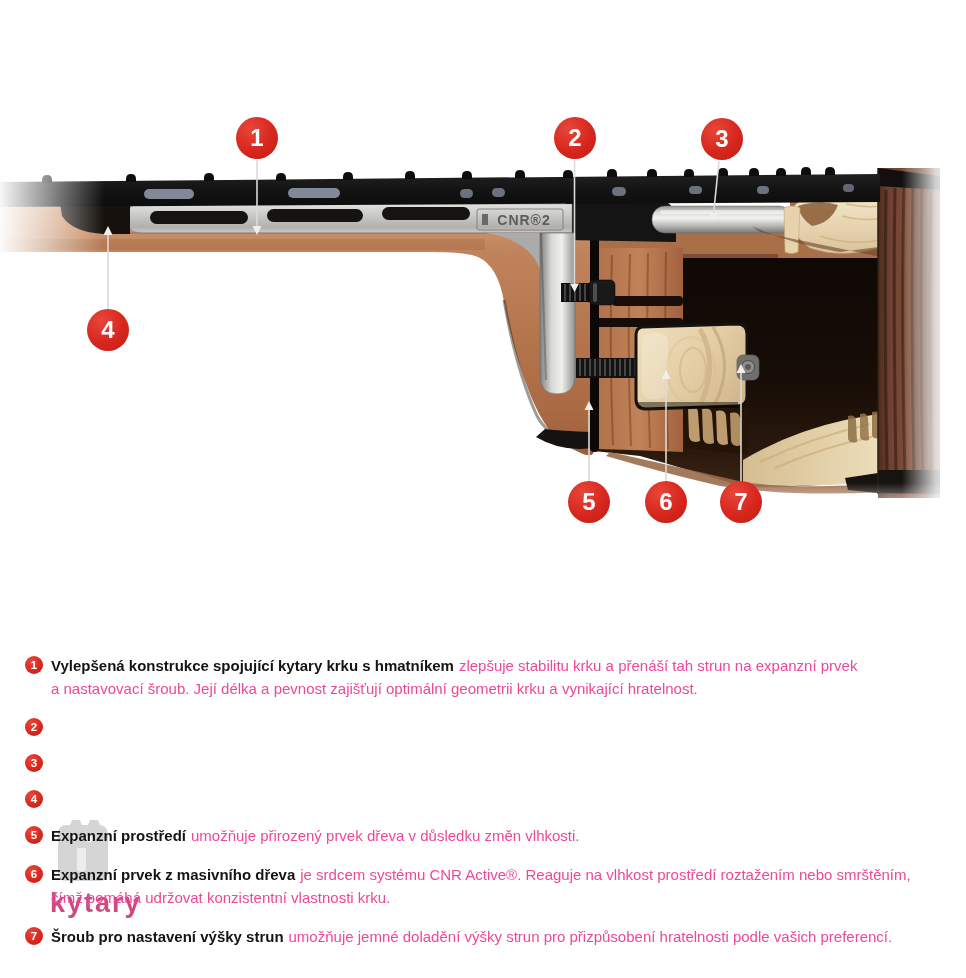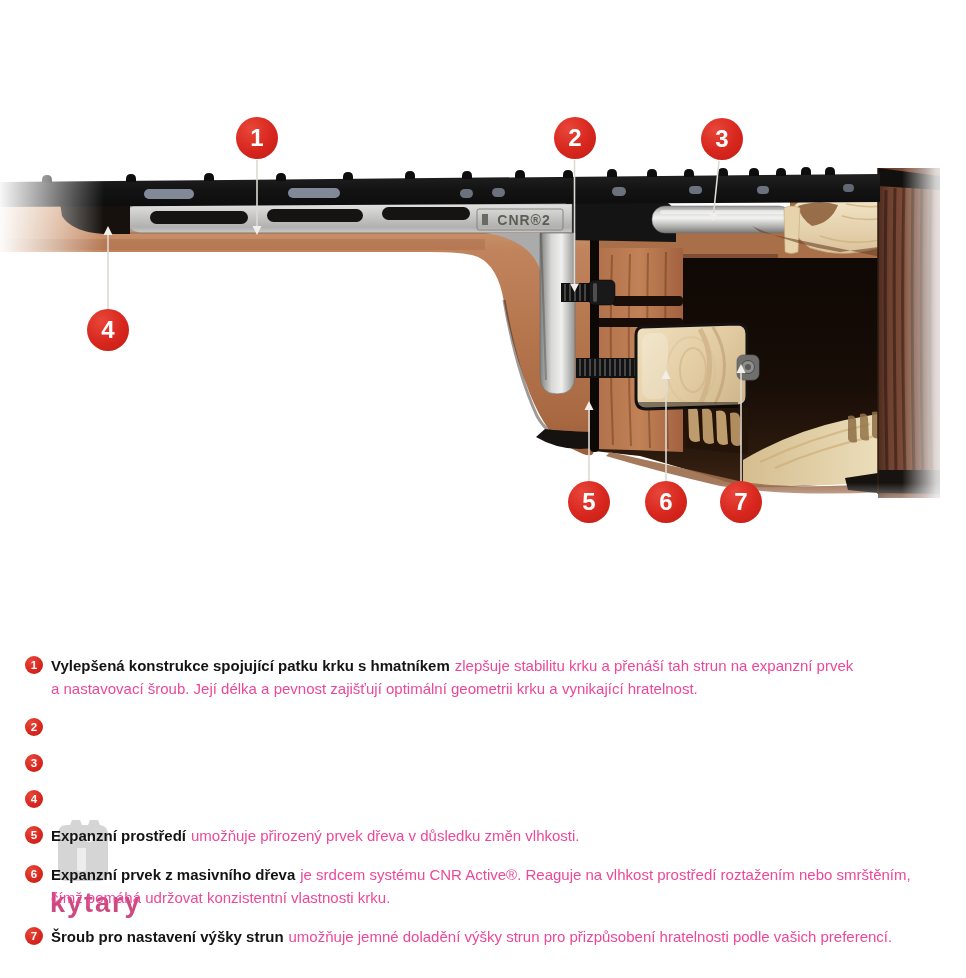--- a/index.html
+++ b/index.html
@@ -275,21 +275,21 @@
       <circle cx="27" cy="20" r="3.2" fill="#f2f2f2"></circle>
       <circle cx="41" cy="21" r="3.2" fill="#f2f2f2"></circle>
       <path d="M29,30 h9 v22 q-5,3 -9,0 Z" fill="#e9e9e9"></path>
     </svg>
     <div class="wm-text">kytary</div>
   </div>
 
   <div class="legend">
     <div class="item">
       <span class="bullet">1</span>
-      <p><b>Vylepšená konstrukce spojující patku krku s hmatníkem</b><span>zlepšuje stabilitu krku a přenáší tah strun na expanzní prvek
+      <p><b>Vylepšená konstrukce spojující kytary krku s hmatníkem</b><span>zlepšuje stabilitu krku a přenáší tah strun na expanzní prvek
 a nastavovací šroub. Její délka a pevnost zajišťují optimální geometrii krku a vynikající hratelnost.</span></p>
     </div>
     <div class="item">
       <span class="bullet">2</span>
     </div>
     <div class="item">
       <span class="bullet">3</span>
     </div>
     <div class="item">
       <span class="bullet">4</span>

